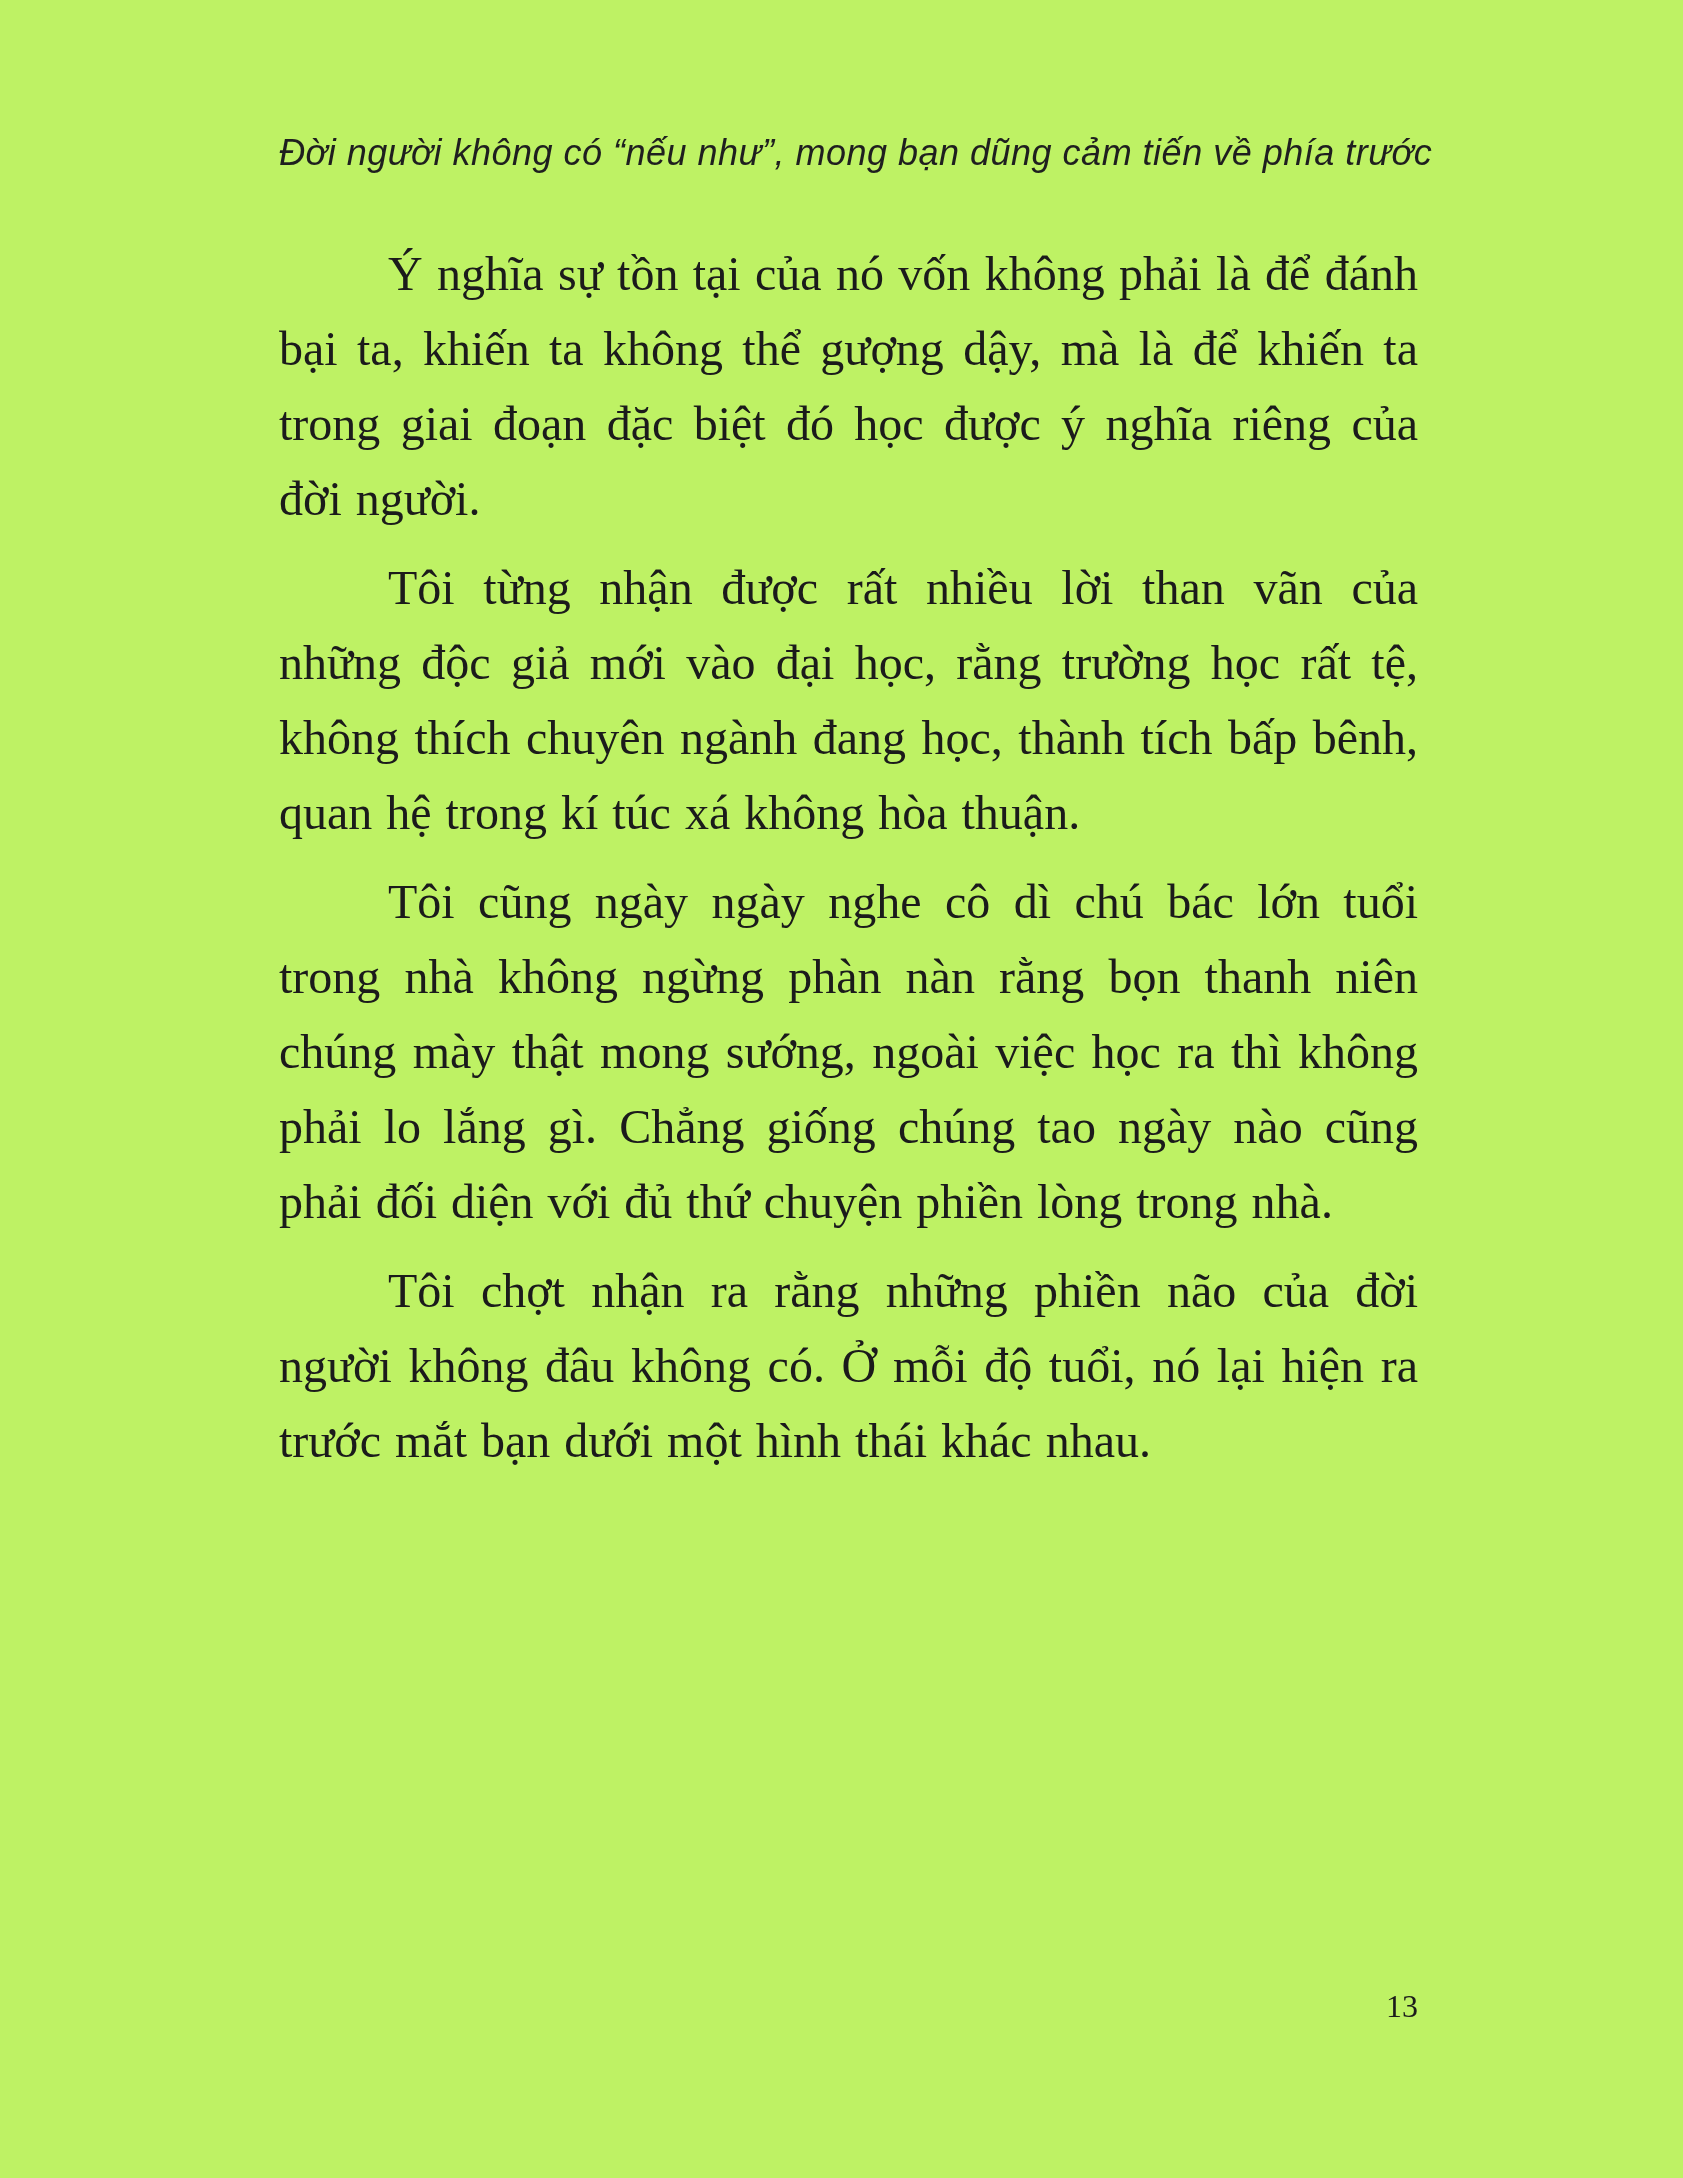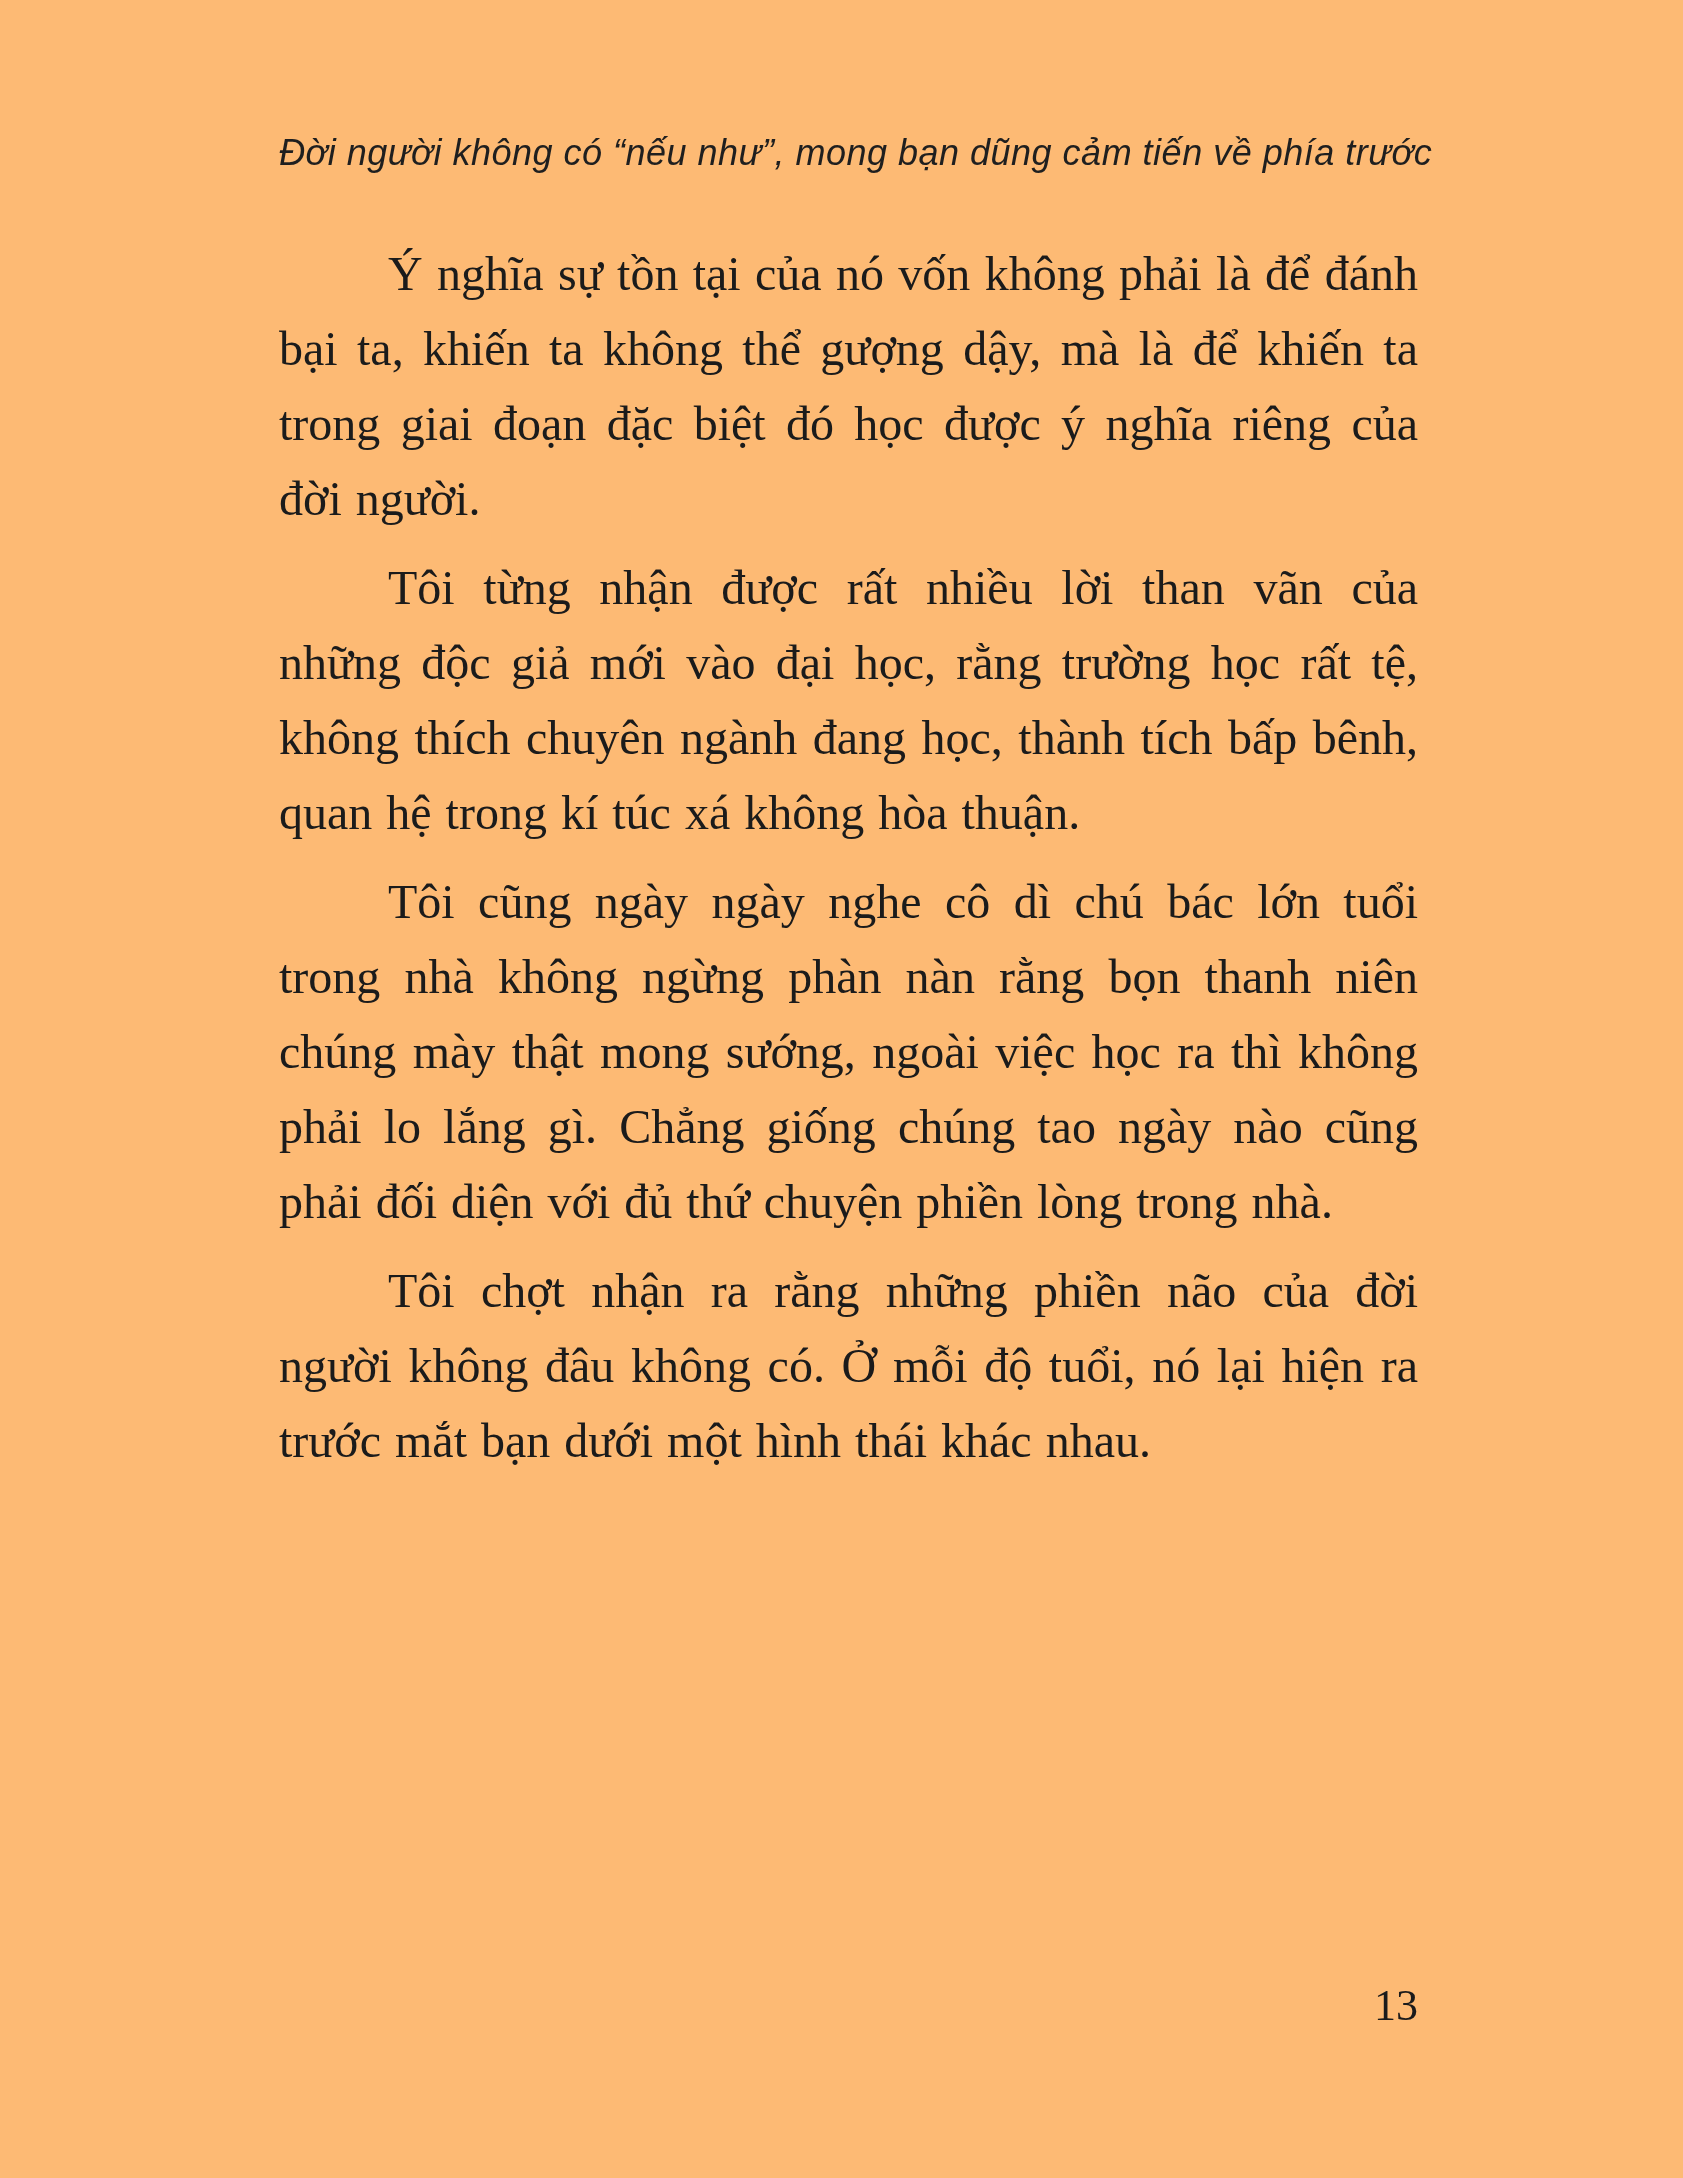--- a/index.html
+++ b/index.html
@@ -1,19 +1,19 @@
 <!DOCTYPE html>
 <html><head>
 <meta charset="utf-8">
 <style>
   html,body { margin:0; padding:0; background:#ffffff; }
   .page {
     position:relative;
     width:1683px; height:2178px;
-    background:#fdba74;
+    background:#bef264;
     box-sizing:border-box;
     padding:129px 265px 0 279px;
     font-family:"Liberation Serif", serif;
     color:#1b1b1b;
     overflow:hidden;
   }
   .running-header {
     text-align:center;
     font-family:"Liberation Sans", sans-serif;
     font-style:italic;
@@ -39,21 +39,21 @@
     line-height:55px;
     text-align:center;
     color:#262626;
     letter-spacing:3px;
     margin:99px 0 51px 0;
   }
   .page-number {
     position:absolute;
     top:1986px;
     right:265px;
-    font-size:44px;
+    font-size:32px;
     line-height:40px;
     color:#1b1b1b;
   }
 </style>
 </head>
 <body>
 
 <div class="page">
 
   <div class="running-header">Đời người không có “nếu như”, mong bạn dũng cảm tiến về phía trước</div>

